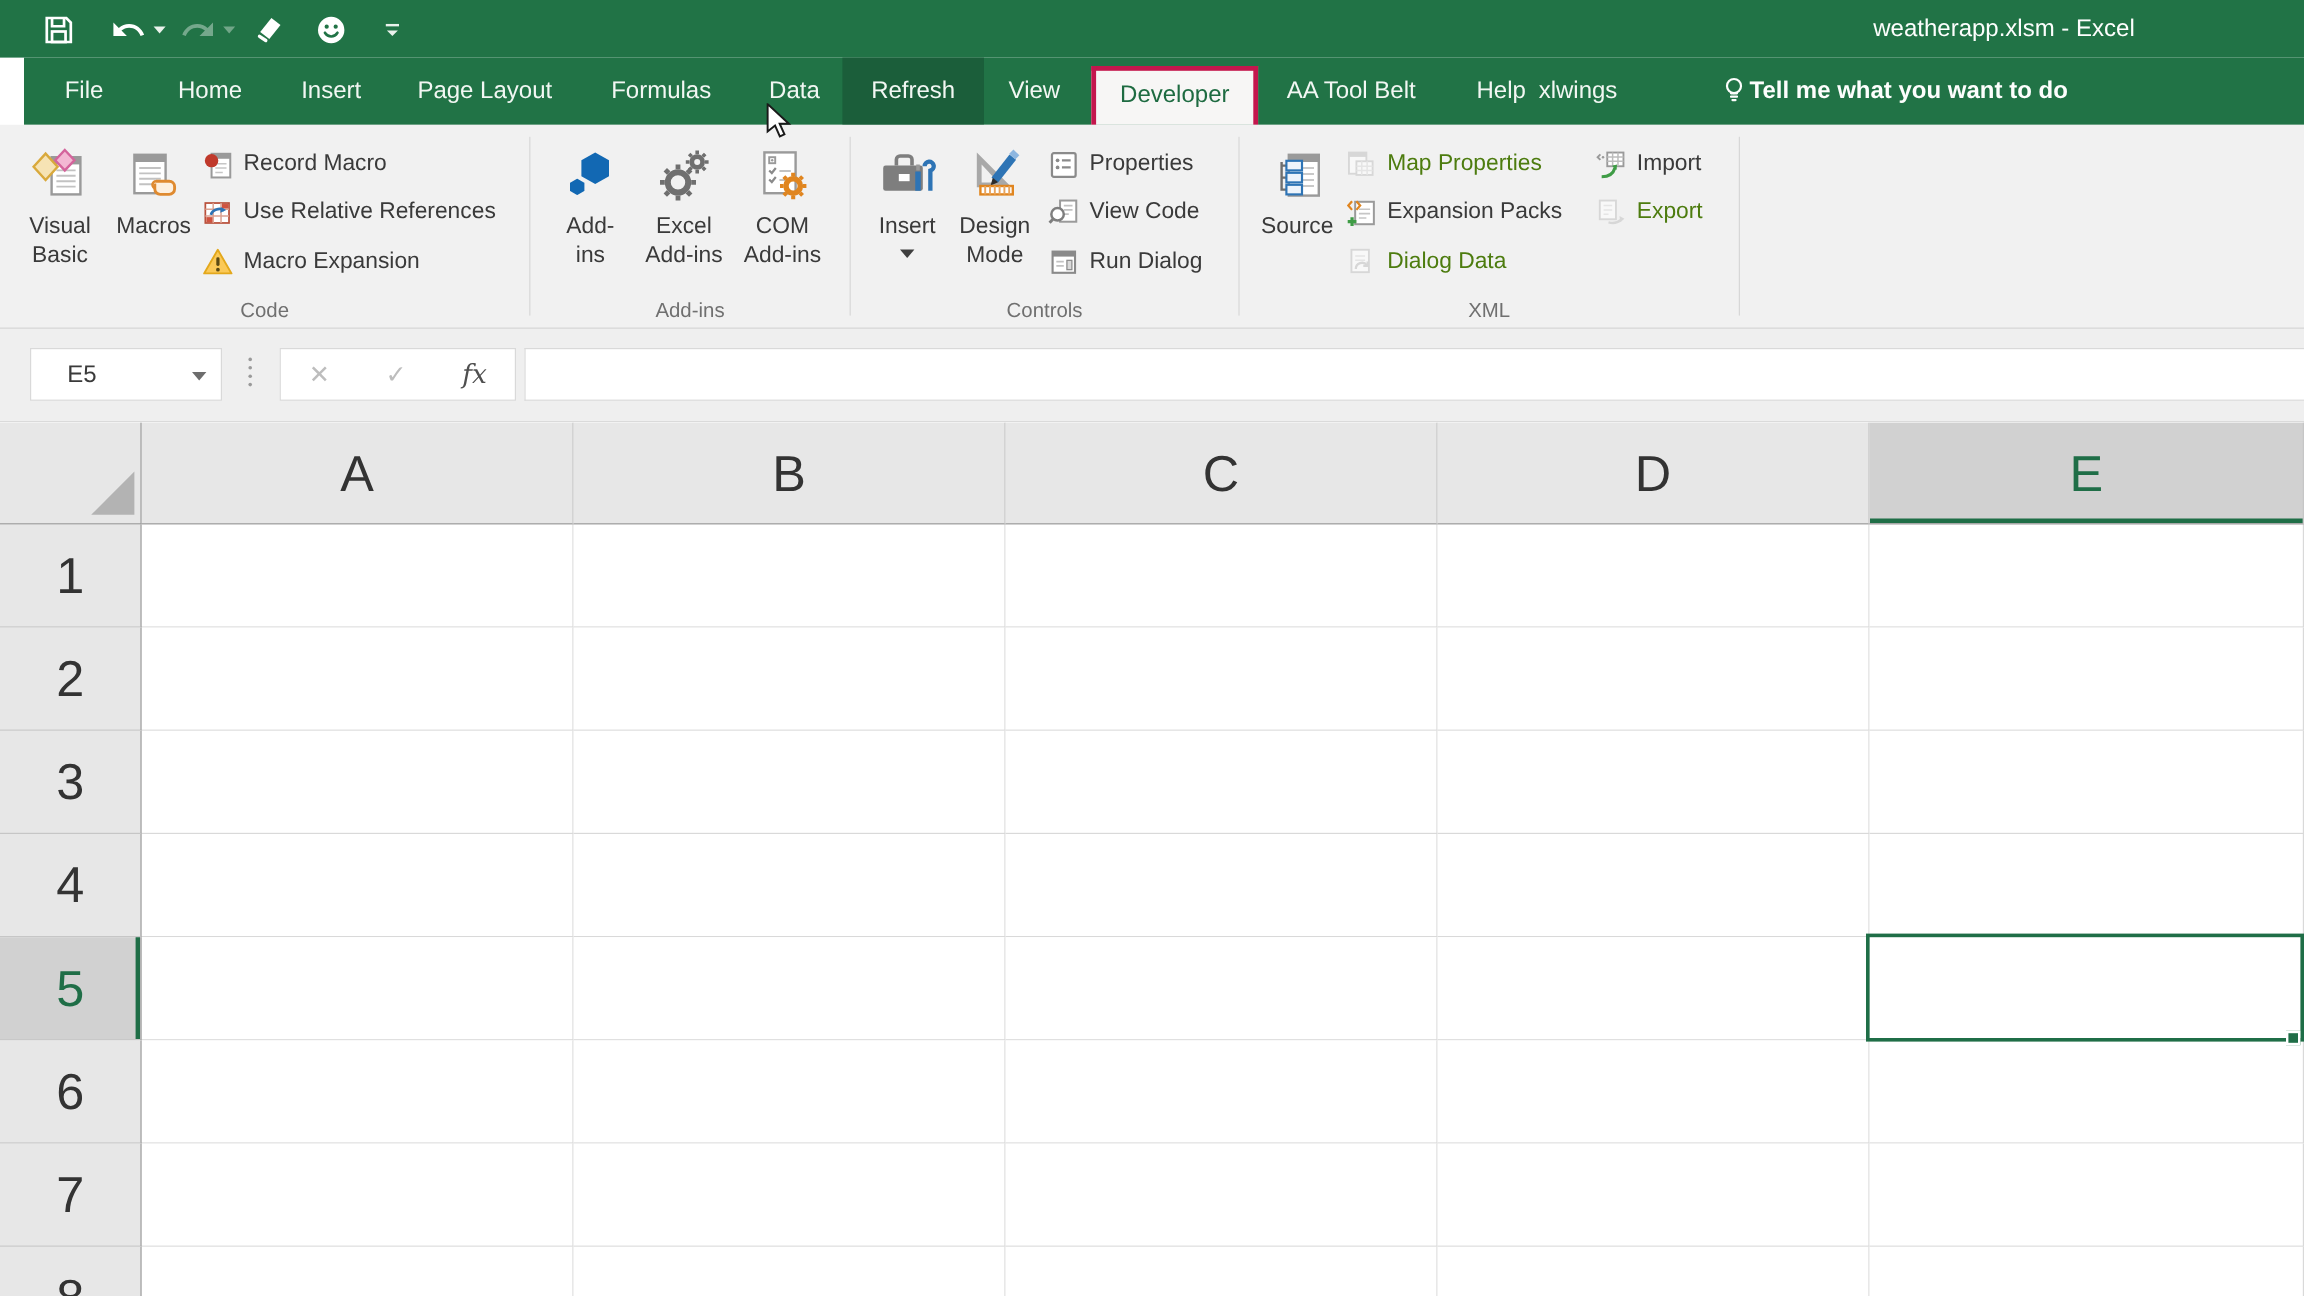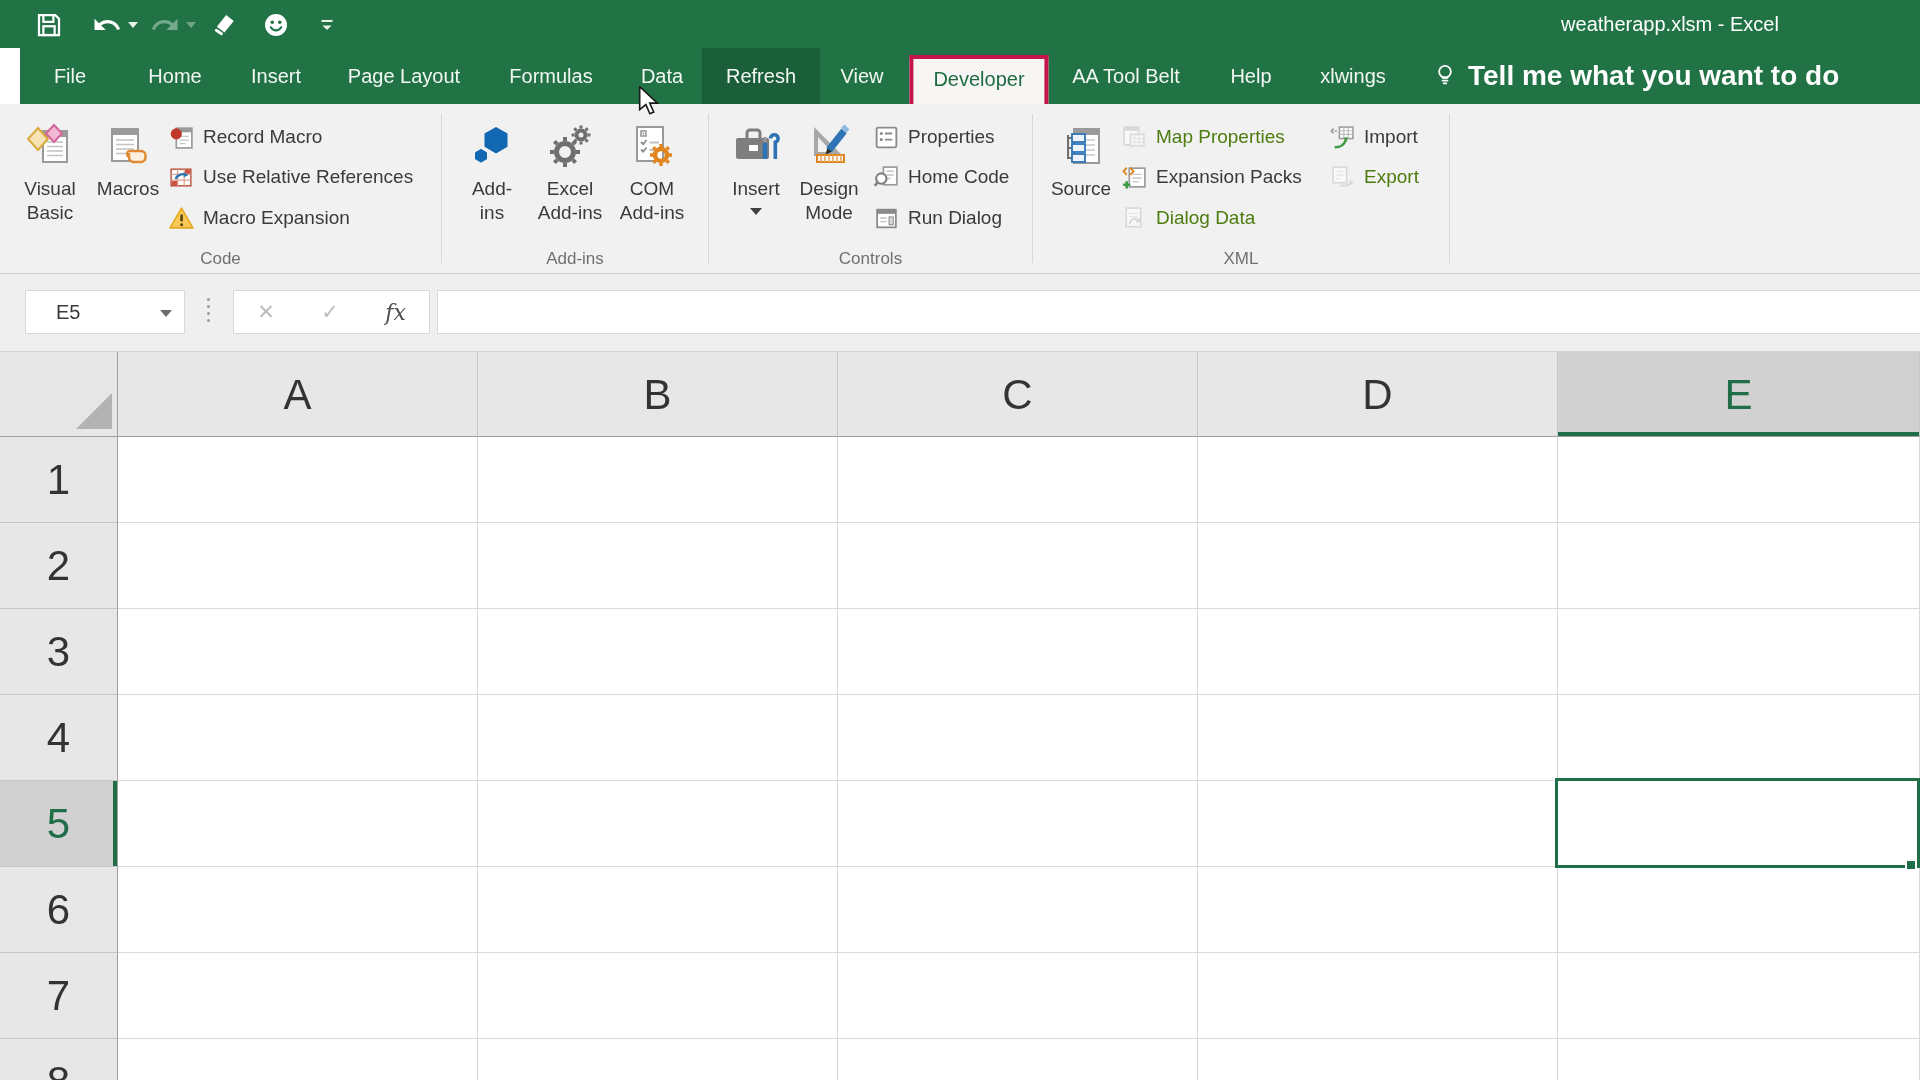--- a/index.html
+++ b/index.html
@@ -12,21 +12,21 @@
   .qat-btn { position:absolute; top:10px; width:30px; height:30px; display:flex; align-items:center; justify-content:center; }
   .qat-caret { position:absolute; top:22px; width:0; height:0; border-left:5px solid transparent; border-right:5px solid transparent; border-top:6px solid #eaf2ec; }
   .qat-caret.dim { border-top-color: rgba(234,242,236,.4); }
   .win-title { position:absolute; top:0; left:1500px; width:340px; height:48px; line-height:48px; text-align:center; color:#fdfefd; font-size:20px; }
 
   
   .tabrow { position:absolute; top:48px; left:0; width:1920px; height:56px; background:#217346;margin-left:20px; }
   .tab { position:absolute; top:0; height:56px; line-height:56px; transform:translateX(-50%); color:#f2f7f3; font-size:20px; white-space:nowrap; padding:0 6px; cursor:default; }
   .tab.hover { background:#1b5e3a; padding:0 24px; }
   .tab.active { top:7px; height:49px; line-height:41px; background:#f7f6f5; color:#1e6b41; border:4px solid #c4164d; border-bottom:none; padding:0 20px; }
-  .tellme { position:absolute; left:1412px; top:0; height:56px; display:flex; align-items:center; gap:10px; color:#fdfefd; font-size:28px; font-weight:700; white-space:nowrap; }
+  .tellme { position:absolute; left:1412px; top:0; height:56px; display:flex; align-items:center; color:#fdfefd; font-size:20px; font-weight:700; white-space:nowrap; }
 
   
   .ribbon { position:absolute; top:104px; left:0; width:1920px; height:170px; background:#f1f1f1; border-bottom:1px solid #d2d2d2; }
   .rgroup { position:absolute; top:0; height:170px; }
   .rgroup-name { position:absolute; bottom:5px; left:0; right:0; text-align:center; font-size:17px; color:#707070; }
   .rsep { position:absolute; top:10px; bottom:10px; width:1px; background:#d7d7d7; }
   .bigbtn { position:absolute; top:6px; height:138px; display:flex; flex-direction:column; align-items:center; }
   .bigbtn .bicon { height:60px; display:flex; align-items:flex-end; }
   .blabel { font-size:19px; line-height:24px; color:#3a3a3a; text-align:center; margin-top:7px; white-space:nowrap; }
   .bigcaret { width:0; height:0; border-left:6px solid transparent; border-right:6px solid transparent; border-top:7px solid #3f3f3f; margin-top:7px; }
@@ -131,21 +131,21 @@
     <div class="tab" style="left:155px">Home</div>
     <div class="tab" style="left:256px">Insert</div>
     <div class="tab" style="left:384px">Page Layout</div>
     <div class="tab" style="left:531px">Formulas</div>
     <div class="tab" style="left:642px">Data</div>
     <div class="tab hover" style="left:741px">Refresh</div>
     <div class="tab" style="left:842px">View</div>
     <div class="tab active" style="left:959px">Developer</div>
     <div class="tab" style="left:1106px">AA Tool Belt</div>
     <div class="tab" style="left:1231px">Help</div>
-    <div class="tab" style="left:1333px">xlwings</div>
+    <div class="tab" style="left:1295px">xlwings</div>
     <div class="tellme">
       <span>
         <svg width="26" height="30" viewBox="0 0 24 26">
             <circle cx="12" cy="9" r="5.4" fill="none" stroke="#fdfefd" stroke-width="1.7"></circle>
             <path d="M9.7 14.6h4.6M9.7 17.2h4.6M10.8 19.8h2.4" stroke="#fdfefd" stroke-width="1.7" stroke-linecap="round" fill="none"></path>
           </svg>
       </span>
       <span>Tell me what you want to do</span>
     </div>
   </div>
@@ -296,21 +296,21 @@
       </div>
       <div class="smallbtn r2" style="left:164px">
         <span class="sicon">
           <svg width="27" height="27" viewBox="0 0 26 26">
             <rect x="10" y="3" width="13" height="17" fill="#fff" stroke="#9a9a9a" stroke-width="1.6"></rect>
             <path d="M13 7h7M13 10.5h7M13 14h4" stroke="#c2c2c2" stroke-width="1.4"></path>
             <circle cx="8" cy="14" r="5" fill="#fff" stroke="#7e7e7e" stroke-width="2"></circle>
             <path d="M4.6 17.6 L1.6 20.8" stroke="#7e7e7e" stroke-width="2.4"></path>
           </svg>
         </span>
-        <span>Home Code</span>
+        <span>View Code</span>
       </div>
       <div class="smallbtn r3" style="left:164px">
         <span class="sicon">
           <svg width="27" height="27" viewBox="0 0 26 26">
             <rect x="4" y="4.5" width="18" height="17" fill="#fff" stroke="#8a8a8a" stroke-width="1.7"></rect>
             <rect x="4" y="4.5" width="18" height="4" fill="#8a8a8a"></rect>
             <path d="M7 12.5h6M7 16h6" stroke="#c2c2c2" stroke-width="1.4"></path>
             <rect x="15.5" y="11.5" width="4" height="7.5" fill="#d9d9d9" stroke="#8a8a8a" stroke-width="1"></rect>
           </svg>
         </span>

